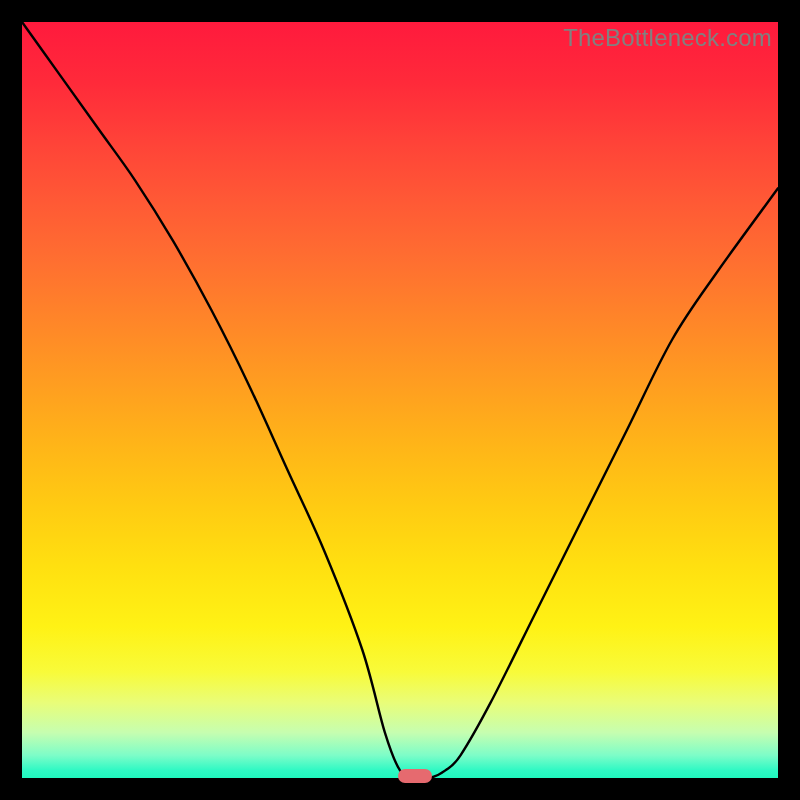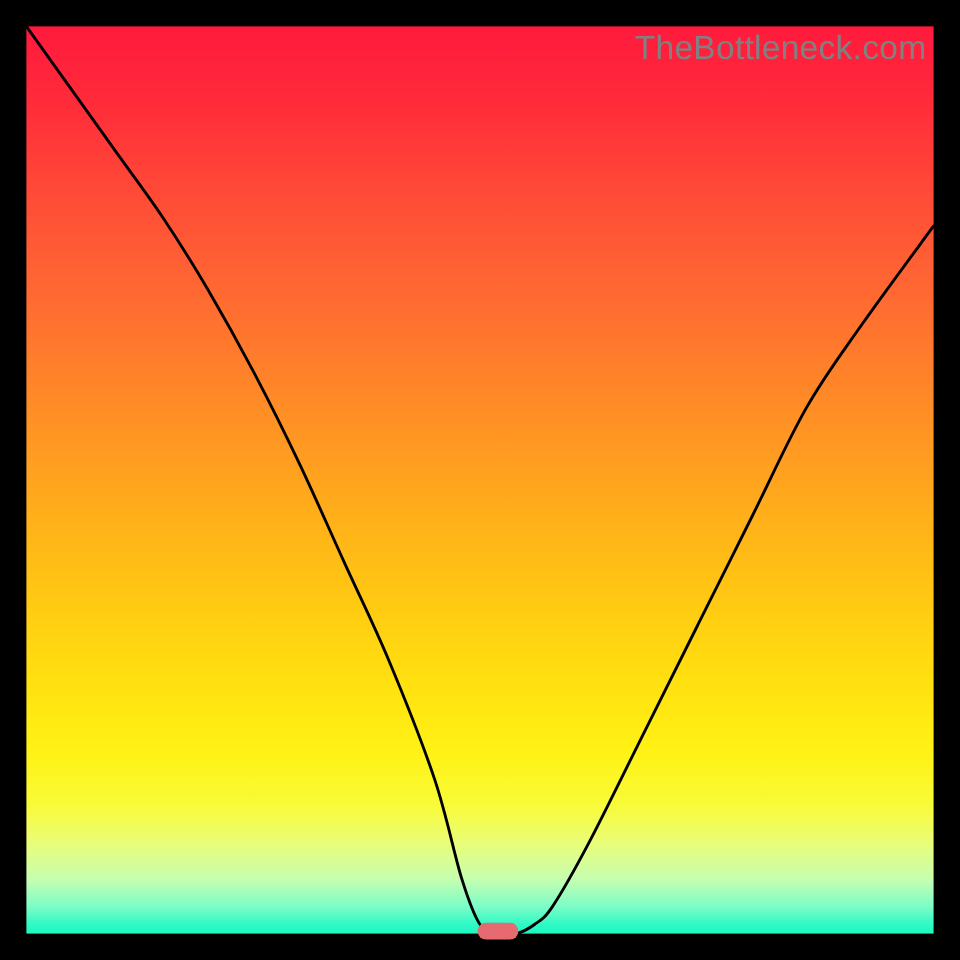--- a/index.html
+++ b/index.html
@@ -43,21 +43,21 @@
       #7dfdc8 97%,
       #2ef9c4 99%,
       #20f7be 100%
     );
   }
   .watermark {
     position: absolute;
     top: 2px;
     right: 6px;
     color: #818181;
-    font-size: 28px;
+    font-size: 24px;
     letter-spacing: 0.2px;
     font-weight: 500;
     user-select: none;
   }
   svg.curve {
     position: absolute;
     left: 0;
     top: 0;
     width: 756px;
     height: 756px;

